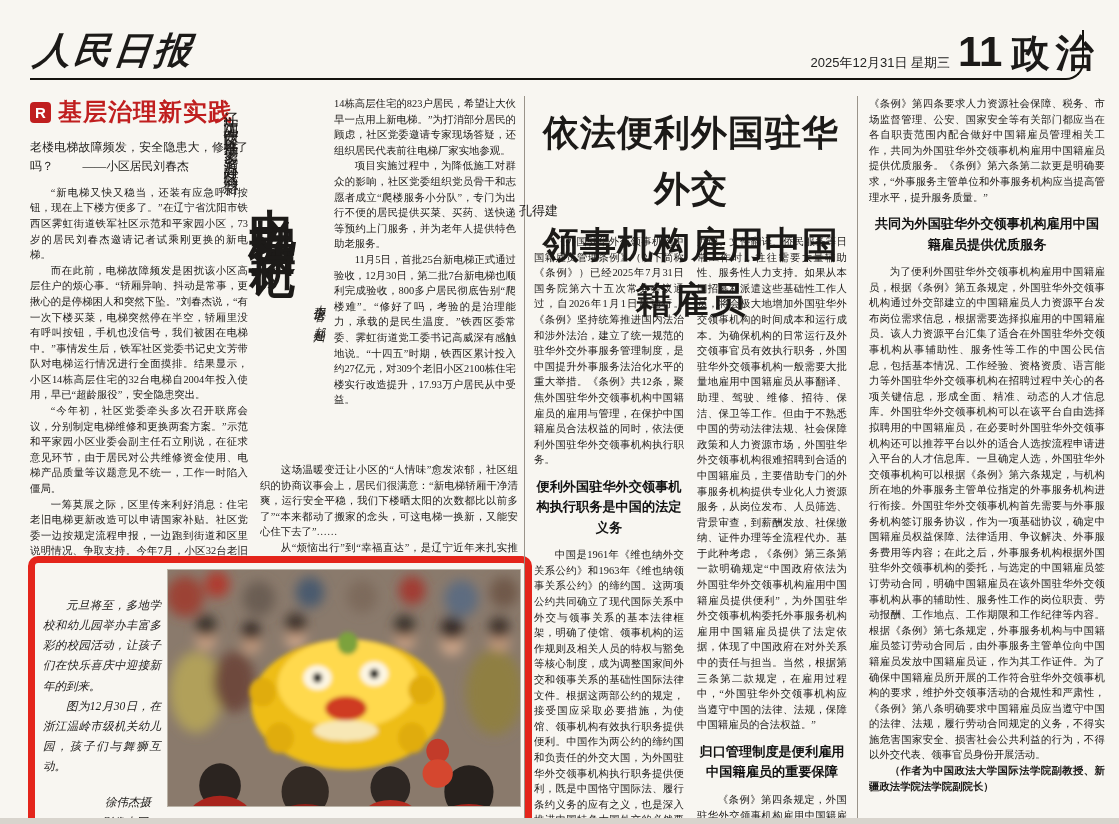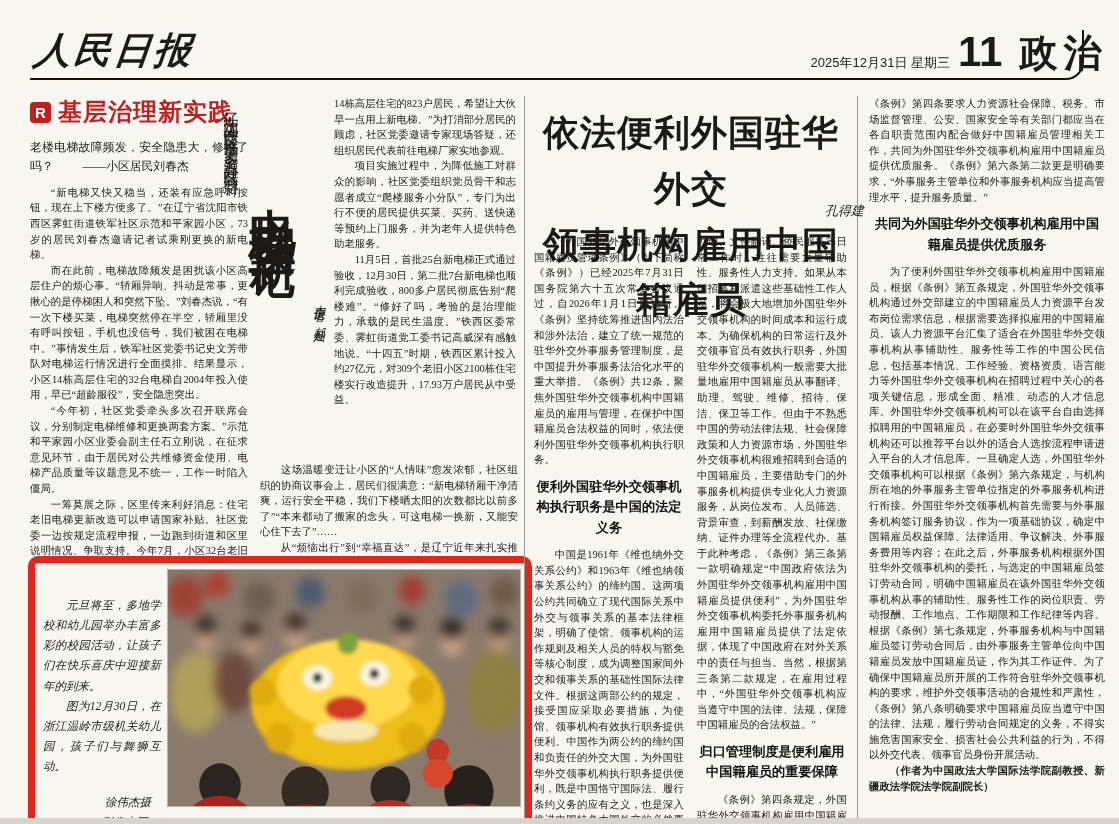--- a/index.html
+++ b/index.html
@@ -8,21 +8,21 @@
   .v-text{writing-mode:vertical-rl;text-orientation:upright;}
 
   
   .mast-rule{position:absolute;left:30px;top:30px;width:1052px;height:48px;
              border-bottom:2.5px solid #15130f;border-right:2.5px solid #15130f;
              border-bottom-right-radius:18px;}
   .mast-logo{position:absolute;left:34px;top:26px;font-size:37px;font-weight:700;
              font-style:italic;letter-spacing:3px;transform:skewX(-6deg);}
   .mast-date{position:absolute;left:740px;top:54px;width:210px;text-align:right;
              font-size:13px;font-family:"Liberation Sans",sans-serif;color:#222;}
-  .page-label{position:absolute;left:958px;top:28px;display:flex;align-items:baseline;gap:17px;}
+  .page-label{position:absolute;left:958px;top:28px;display:flex;align-items:baseline;gap:9px;}
   .page-label .num{font-size:42px;font-weight:700;font-family:"Liberation Sans",sans-serif;}
   .page-label .sec{font-size:38px;font-weight:700;letter-spacing:6px;}
 
   
   .col{position:absolute;overflow:hidden;}
   .flow p.para{margin:0;text-indent:2em;text-align:justify;font-size:10.4px;line-height:15.6px;}
   .flow p.para.cont{text-indent:0;}
   .flow p.para.note{font-weight:700;}
   .flow h3.subhead{margin:9px 0;font-family:"Liberation Sans",sans-serif;font-weight:700;
                    font-size:13.2px;line-height:1.55;text-align:center;color:#111;}
@@ -56,22 +56,22 @@
   .photographer{text-align:right;margin-top:16px;padding-right:10px;}
   .credit{text-align:right;padding-right:2px;}
   .photo{flex:1;height:236px;border:1px solid #b9b2a6;overflow:hidden;}
   .photo svg{display:block;width:100%;height:100%;}
 
   
   .vdiv{position:absolute;top:96px;height:722px;width:0;border-left:1px solid #9a948a;}
   .vdiv.d1{left:524px;} .vdiv.d2{left:857px;}
   .m-head{position:absolute;left:534px;top:106px;width:314px;text-align:center;
           font-size:36px;font-weight:700;line-height:1.55;letter-spacing:1px;}
-  .m-author{position:absolute;left:550px;top:202px;width:314px;text-align:right;
-            font-size:13px;font-style:italic;}
+  .m-author{position:absolute;left:519px;top:202px;width:314px;text-align:left;
+            font-size:13px;}
   .mcol1{left:534px;top:234px;width:150px;height:584px;}
   .mcol2{left:697px;top:234px;width:150px;height:584px;}
   .mcol3{left:869px;top:96px;width:236px;height:722px;}
   .page-edge{position:absolute;left:0;bottom:0;width:100%;height:6px;background:#d8d4cd;}
 </style>
 </head>
 <body>
 
 <div class="page">
 

